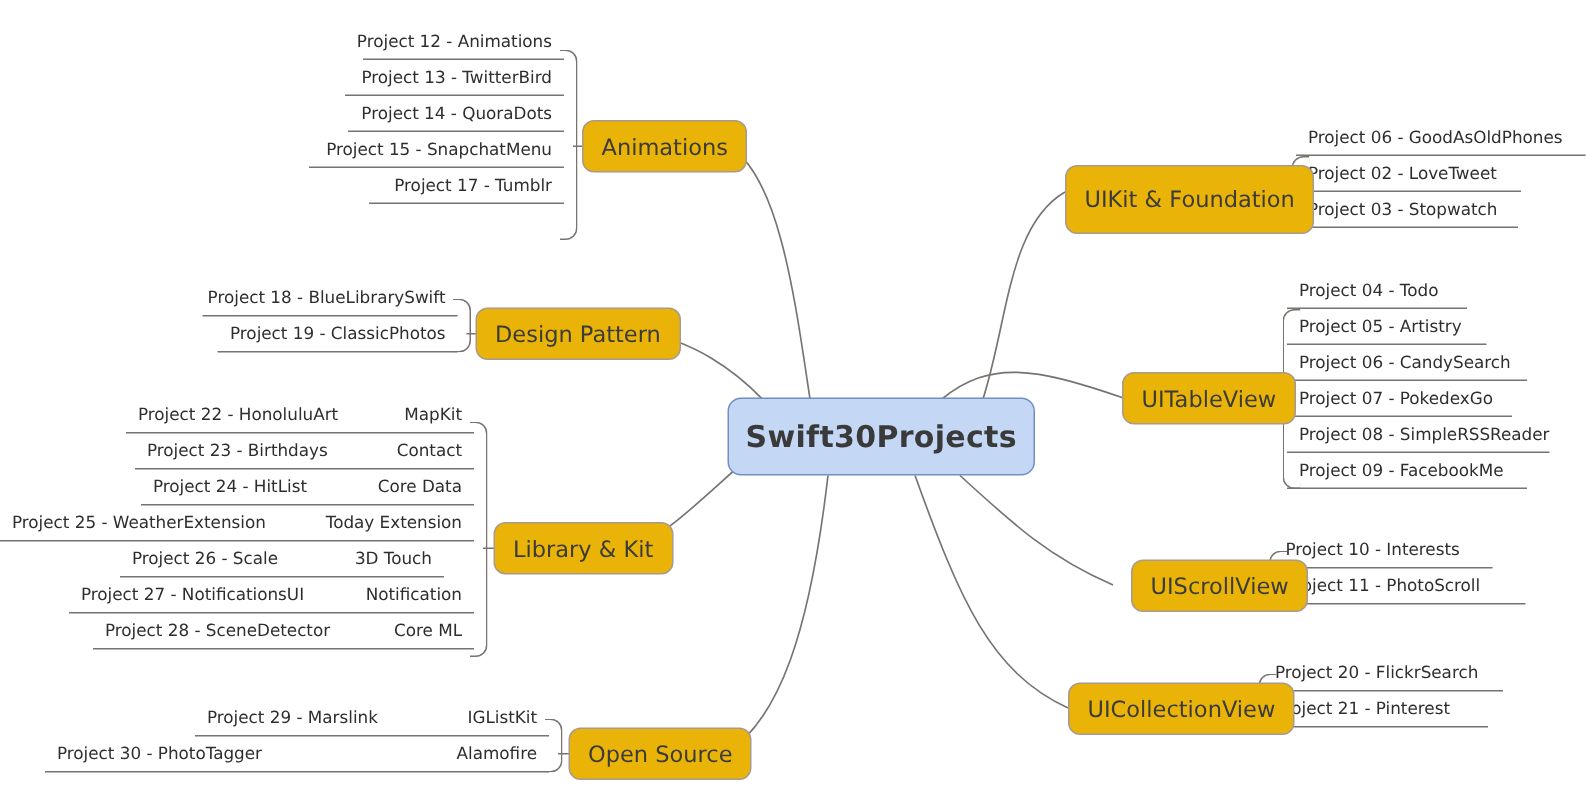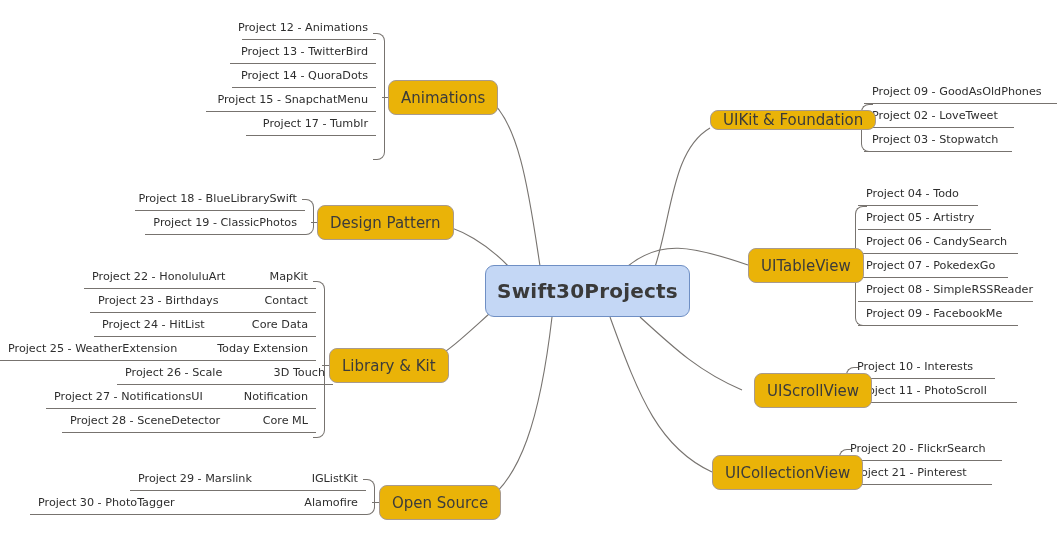--- a/index.html
+++ b/index.html
@@ -105,28 +105,28 @@
       <path d="M512,270 C490,246 460,226 428,222"></path>
       <path d="M505,300 C470,330 450,352 424,365"></path>
       <path d="M552,317 C540,420 520,480 483,503"></path>
     </g>
   </svg>
 
   <div class="center-node">
     <span>Swift30Projects</span>
   </div>
 
-  <div class="branch-node" style="left:710px;top:110px;height:20px;">
+  <div class="branch-node" style="left:710px;top:110px;height:46px;">
     <span>UIKit &amp; Foundation</span>
   </div>
   <div class="bracket r" style="left:861px;top:104px;width:12px;height:48px;"></div>
   <div class="stub" style="left:855px;top:127px;width:8px;"></div>
   <div class="leafgroup" style="left:864px;top:80px;">
     <div class="leaf right" style="width:193px;">
-      <span>Project 09 - GoodAsOldPhones</span>
+      <span>Project 06 - GoodAsOldPhones</span>
     </div>
     <div class="leaf right" style="width:150px;">
       <span>Project 02 - LoveTweet</span>
     </div>
     <div class="leaf right" style="width:148px;">
       <span>Project 03 - Stopwatch</span>
     </div>
   </div>
 
   <div class="branch-node" style="left:748px;top:248px;height:35px;">
@@ -235,21 +235,21 @@
       <span class="fw">Contact</span>
     </div>
     <div class="leaf two-col" style="margin-left:94px;width:222px;">
       <span class="pname">Project 24 - HitList</span>
       <span class="fw">Core Data</span>
     </div>
     <div class="leaf two-col" style="margin-left:0px;width:316px;text-align:center;">
       <span class="pname">Project 25 - WeatherExtension</span>
       <span class="fw">Today Extension</span>
     </div>
-    <div class="leaf two-col" style="margin-left:117px;width:216px;">
+    <div class="leaf two-col" style="margin-left:80px;width:216px;">
       <span class="pname">Project 26 - Scale</span>
       <span class="fw">3D Touch</span>
     </div>
     <div class="leaf two-col" style="margin-left:46px;width:270px;">
       <span class="pname">Project 27 - NotificationsUI</span>
       <span class="fw">Notification</span>
     </div>
     <div class="leaf two-col" style="margin-left:62px;width:254px;">
       <span class="pname">Project 28 - SceneDetector</span>
       <span class="fw">Core ML</span>

